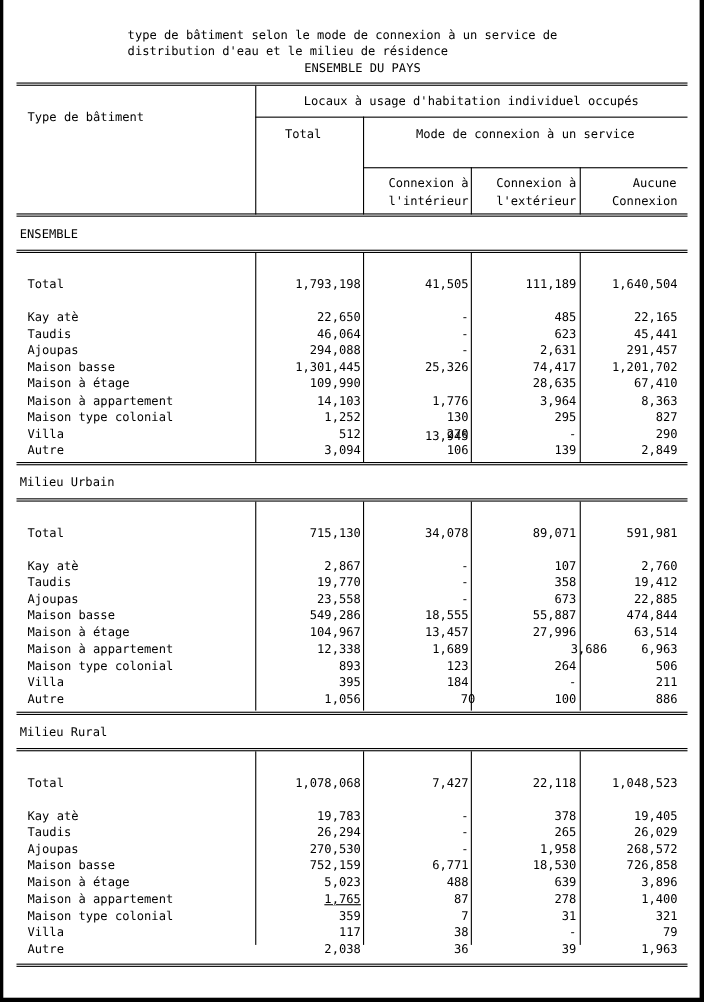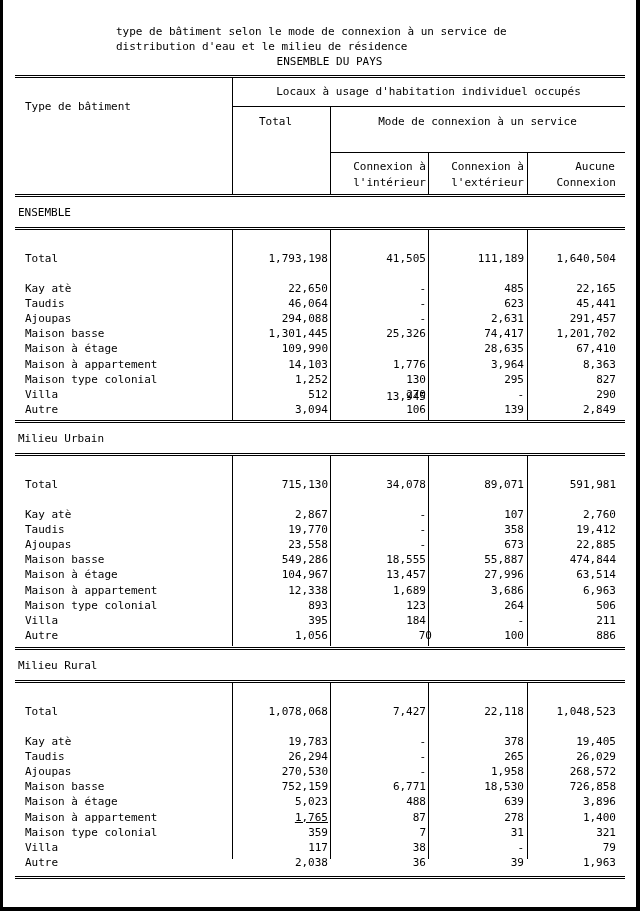--- a/index.html
+++ b/index.html
@@ -131,21 +131,21 @@
       <div class="num" style="left:425px;width:96px;top:552.3px;">55,887</div>
       <div class="num" style="left:524px;width:89px;top:552.3px;">474,844</div>
       <div class="abs" style="left:22px;top:567.4px;">Maison à étage</div>
       <div class="num" style="left:229px;width:96px;top:567.4px;">104,967</div>
       <div class="num" style="left:327px;width:96px;top:567.4px;">13,457</div>
       <div class="num" style="left:425px;width:96px;top:567.4px;">27,996</div>
       <div class="num" style="left:524px;width:89px;top:567.4px;">63,514</div>
       <div class="abs" style="left:22px;top:582.5px;">Maison à appartement</div>
       <div class="num" style="left:229px;width:96px;top:582.5px;">12,338</div>
       <div class="num" style="left:327px;width:96px;top:582.5px;">1,689</div>
-      <div class="num" style="left:425px;width:96px;top:582.5px;">3,686</div>
+      <div class="num" style="left:425px;width:96px;top:582.5px;padding-left:28px;">3,686</div>
       <div class="num" style="left:524px;width:89px;top:582.5px;">6,963</div>
       <div class="abs" style="left:22px;top:597.6px;">Maison type colonial</div>
       <div class="num" style="left:229px;width:96px;top:597.6px;">893</div>
       <div class="num" style="left:327px;width:96px;top:597.6px;">123</div>
       <div class="num" style="left:425px;width:96px;top:597.6px;">264</div>
       <div class="num" style="left:524px;width:89px;top:597.6px;">506</div>
       <div class="abs" style="left:22px;top:612.7px;">Villa</div>
       <div class="num" style="left:229px;width:96px;top:612.7px;">395</div>
       <div class="num" style="left:327px;width:96px;top:612.7px;">184</div>
       <div class="num" style="left:425px;width:96px;top:612.7px;">-</div>

